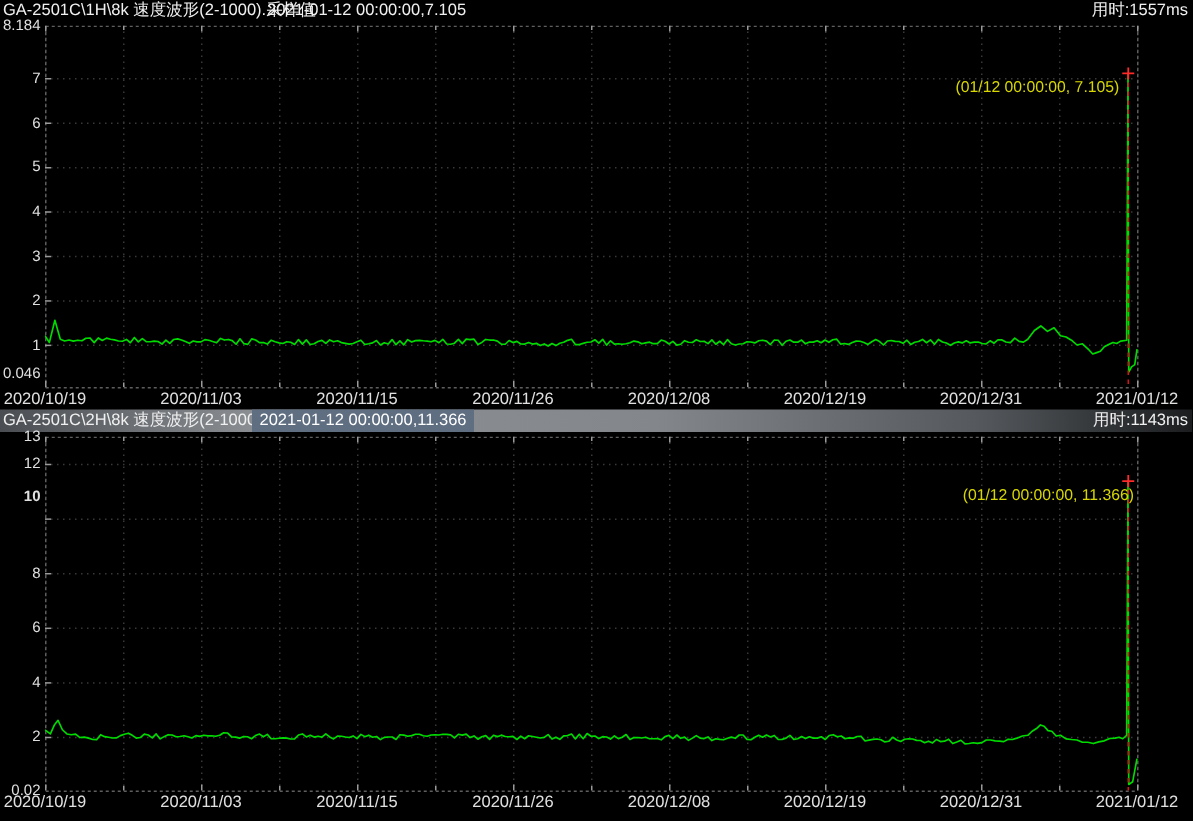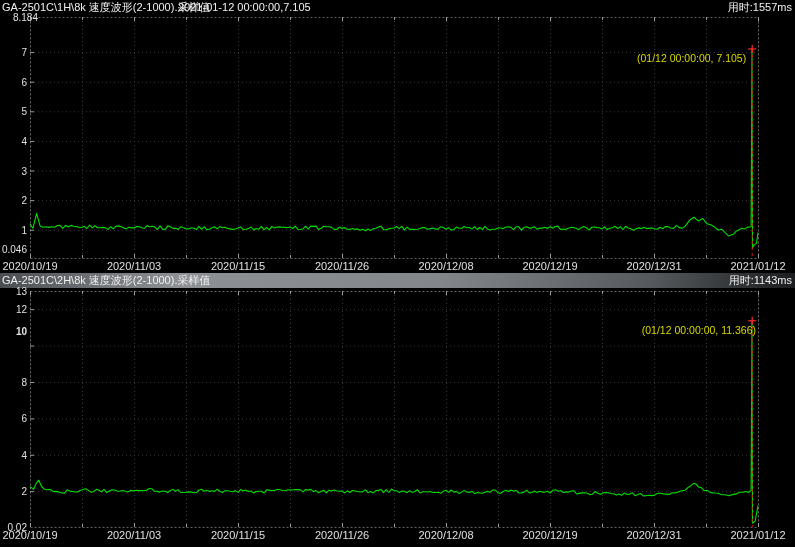--- a/index.html
+++ b/index.html
@@ -90,21 +90,21 @@
         <line x1="0" y1="154.01978373064634" x2="4" y2="154.01978373064634" stroke="#9a9a9a" stroke-width="1"></line>
         <line x1="0" y1="124.40562791840746" x2="4" y2="124.40562791840746" stroke="#9a9a9a" stroke-width="1"></line>
         <line x1="0" y1="94.79147210616857" x2="4" y2="94.79147210616857" stroke="#9a9a9a" stroke-width="1"></line>
         <line x1="0" y1="65.17731629392969" x2="4" y2="65.17731629392969" stroke="#9a9a9a" stroke-width="1"></line>
         <line x1="0" y1="35.563160481690815" x2="4" y2="35.563160481690815" stroke="#9a9a9a" stroke-width="1"></line>
         <polyline points="0.0,206.8 2.9,211.3 6.6,196.5 10.2,209.2 13.1,210.3 16.0,209.7 18.9,210.4 21.8,209.8 24.6,210.2 27.3,208.5 30.0,208.3 32.8,211.4 35.5,208.3 38.2,210.0 41.0,208.4 43.7,209.2 46.3,209.6 49.0,210.3 51.6,210.5 54.3,209.3 56.9,211.5 59.6,208.0 62.2,210.9 64.9,208.8 67.5,210.8 70.2,210.8 72.8,210.4 75.4,210.7 78.0,212.4 80.6,209.8 83.2,211.9 85.8,209.3 88.4,208.9 91.0,209.7 93.6,210.7 96.2,211.9 98.8,210.3 101.4,210.9 104.0,210.9 106.6,209.4 109.2,209.8 111.8,210.7 114.4,211.5 117.0,208.6 119.6,209.7 122.2,209.3 124.8,210.1 127.4,212.5 130.0,208.9 132.6,212.1 135.2,212.6 137.8,208.9 140.4,209.7 143.0,211.4 145.6,211.3 148.2,212.4 150.8,209.8 153.4,210.8 156.0,211.6 158.6,212.0 161.2,210.8 163.8,211.2 166.4,212.6 169.0,209.4 171.6,212.4 174.2,209.6 176.8,212.7 179.4,212.2 182.0,210.7 184.6,209.9 187.2,211.9 189.8,209.6 192.4,210.8 195.0,210.2 197.6,211.4 200.2,211.9 202.8,212.4 205.4,212.0 208.0,210.9 210.6,209.8 213.2,212.7 215.8,212.2 218.4,211.6 221.0,210.0 223.6,213.0 226.2,211.5 228.8,212.3 231.4,209.4 234.0,212.8 236.6,210.3 239.2,212.9 241.8,209.4 244.4,211.0 247.0,210.1 249.6,209.9 252.2,210.2 254.8,210.4 257.4,210.8 260.0,209.9 262.6,211.5 265.2,209.2 267.8,212.3 270.4,212.5 273.0,211.8 275.6,209.2 278.2,212.1 280.8,209.1 283.4,209.4 286.0,209.1 288.6,212.6 291.2,211.3 293.8,209.3 296.4,209.7 299.0,209.7 301.6,210.4 304.2,212.4 306.8,212.5 309.4,210.0 312.0,211.4 314.6,210.6 317.2,212.3 319.8,212.4 322.4,211.4 325.0,212.4 327.6,211.9 330.2,213.3 332.8,212.3 335.4,213.7 338.0,212.0 340.6,213.4 343.2,211.8 345.8,211.2 348.4,209.9 351.0,209.2 353.6,212.7 356.2,212.7 358.8,211.9 361.4,211.2 364.0,211.0 366.6,209.5 369.2,211.7 371.8,209.2 374.4,213.1 377.0,210.2 379.6,212.4 382.2,212.2 384.8,212.5 387.4,212.2 390.0,211.5 392.6,210.4 395.2,210.9 397.8,212.2 400.4,211.6 403.0,211.1 405.6,212.1 408.2,212.1 410.8,209.7 413.4,210.5 416.0,212.3 418.6,210.6 421.2,213.1 423.8,212.5 426.4,210.1 429.0,211.2 431.6,211.3 434.2,209.5 436.8,210.7 439.4,210.5 442.0,212.1 444.6,209.6 447.2,212.5 449.8,210.5 452.4,212.7 455.0,209.4 457.6,212.2 460.2,213.0 462.8,212.3 465.4,212.2 468.0,210.9 470.6,211.0 473.2,211.6 475.8,210.2 478.4,209.8 481.0,210.4 483.6,212.7 486.2,209.7 488.8,209.8 491.4,213.2 494.0,210.5 496.6,209.7 499.2,211.1 501.8,211.1 504.4,209.7 507.0,212.2 509.6,211.0 512.2,211.1 514.8,210.2 517.4,211.5 520.0,209.7 522.6,211.2 525.2,209.5 527.8,209.1 530.4,212.4 533.0,212.0 535.6,212.6 538.2,211.3 540.8,210.4 543.4,210.5 546.0,211.3 548.6,212.6 551.2,210.8 553.8,209.4 556.4,210.7 559.0,213.0 561.6,210.3 564.2,210.0 566.8,210.6 569.4,210.7 572.0,211.9 574.6,209.8 577.2,212.6 579.8,211.2 582.4,210.7 585.0,209.3 587.7,211.5 590.3,209.6 593.0,212.5 595.6,209.3 598.3,211.0 600.9,211.7 603.6,213.2 606.2,211.7 608.9,210.9 611.5,211.6 614.2,210.2 616.8,211.6 619.5,211.1 622.1,211.0 624.8,212.0 627.4,212.3 630.1,210.2 632.7,211.8 635.3,209.5 638.0,209.6 640.6,211.0 643.6,211.4 646.5,208.4 649.4,210.6 652.3,211.1 655.2,209.2 659.6,203.3 663.9,200.3 668.3,203.9 672.7,201.5 677.0,206.8 680.7,207.7 684.3,209.8 688.0,213.0 691.6,212.2 696.0,216.3 698.5,219.0 701.1,218.1 703.6,217.2 706.2,214.2 709.1,212.7 712.0,211.3 714.5,212.0 717.1,210.4 721.1,209.8 722.0,32.0 722.5,231.1 724.4,227.6 726.5,226.1 728.0,215.7" fill="none" stroke="#00dc00" stroke-width="1.1" stroke-linejoin="round"></polyline>
         <line x1="722.176" y1="31.95367412140572" x2="722.176" y2="241" stroke="#dd1111" stroke-width="1" stroke-dasharray="3 3"></line>
         <line x1="718.176" y1="31.95367412140572" x2="726.176" y2="31.95367412140572" stroke="#ff2a2a" stroke-width="1.2"></line>
         <line x1="722.176" y1="27.95367412140572" x2="722.176" y2="35.95367412140572" stroke="#ff2a2a" stroke-width="1.2"></line>
       </svg>
-      <span class="ylab" style="left: 0px; top: 12px; margin-left: 11px;">8.184</span>
+      <span class="ylab" style="left: 0px; top: 12px;">8.184</span>
       <span class="ylab" style="left: 0px; top: 244px;">0.046</span>
       <span class="ylab" style="left: 0px; top: 224.748px;">1</span>
       <span class="ylab" style="left: 0px; top: 195.134px;">2</span>
       <span class="ylab" style="left: 0px; top: 165.52px;">3</span>
       <span class="ylab" style="left: 0px; top: 135.906px;">4</span>
       <span class="ylab" style="left: 0px; top: 106.291px;">5</span>
       <span class="ylab" style="left: 0px; top: 76.6773px;">6</span>
       <span class="ylab" style="left: 0px; top: 47.0632px;">7</span>
       <span class="xlab" style="left: -6px; top: 260px;">2020/10/19</span>
       <span class="xlab" style="left: 98px; top: 260px;">2020/11/03</span>
@@ -113,20 +113,21 @@
       <span class="xlab" style="left: 410px; top: 260px;">2020/12/08</span>
       <span class="xlab" style="left: 514px; top: 260px;">2020/12/19</span>
       <span class="xlab" style="left: 618px; top: 260px;">2020/12/31</span>
       <span class="xlab" style="left: 722px; top: 260px;">2021/01/12</span>
       <span class="anno" style="color: rgb(216, 216, 0); right: 48.824px; top: 52.9537px; text-align: center;">(01/12 00:00:00, 7.105)</span>
     </section>
 
   <section class="chart-section" id="sec1" style="top:273px;height:274px;">
     <div class="chart-header selected">
       <span class="title">GA-2501C\2H\8k 速度波形(2-1000).采样值</span>
+      <span class="stamp">2021-01-12 00:00:00,11.366</span>
       <span class="elapsed">用时:1143ms</span>
     </div>
   <svg width="730" height="238" class="plot-svg" style="top: 18px;">
         <line x1="0.5" y1="0" x2="0.5" y2="236" stroke="#383838" stroke-width="1" stroke-dasharray="1 3"></line>
         <line x1="52.5" y1="0" x2="52.5" y2="236" stroke="#383838" stroke-width="1" stroke-dasharray="1 3"></line>
         <line x1="104.5" y1="0" x2="104.5" y2="236" stroke="#383838" stroke-width="1" stroke-dasharray="1 3"></line>
         <line x1="156.5" y1="0" x2="156.5" y2="236" stroke="#383838" stroke-width="1" stroke-dasharray="1 3"></line>
         <line x1="208.5" y1="0" x2="208.5" y2="236" stroke="#383838" stroke-width="1" stroke-dasharray="1 3"></line>
         <line x1="260.5" y1="0" x2="260.5" y2="236" stroke="#383838" stroke-width="1" stroke-dasharray="1 3"></line>
         <line x1="312.5" y1="0" x2="312.5" y2="236" stroke="#383838" stroke-width="1" stroke-dasharray="1 3"></line>

